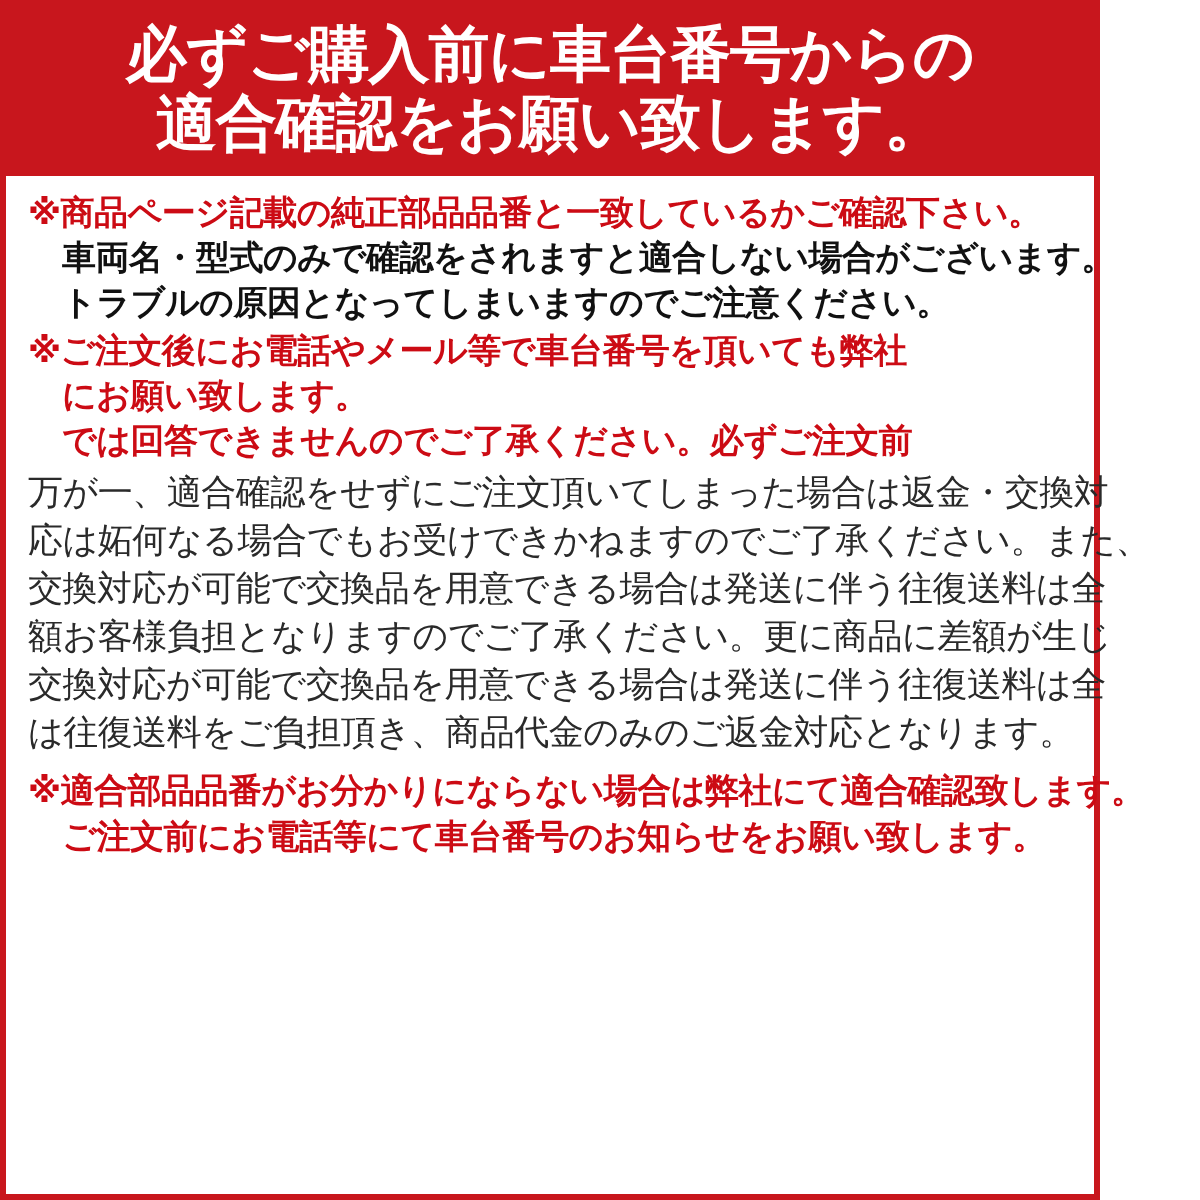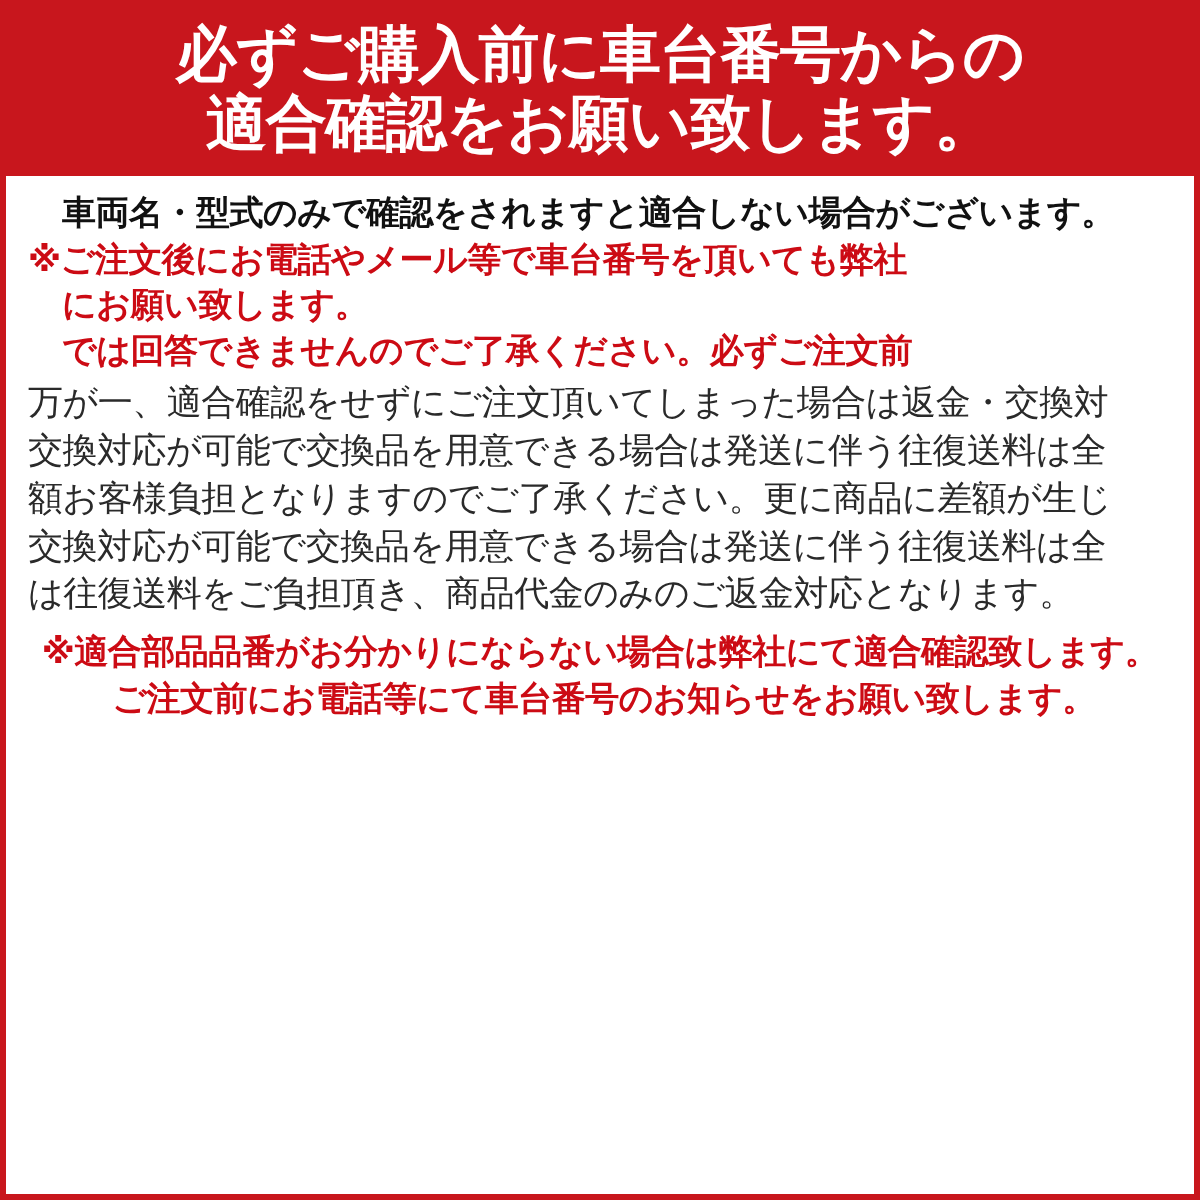--- a/index.html
+++ b/index.html
@@ -8,21 +8,21 @@
   }
   body {
     width: 1200px;
     height: 1200px;
     background: #ffffff;
     font-family: "DejaVu Sans", "Liberation Sans", sans-serif;
     overflow: hidden;
   }
   .page {
     position: relative;
-    width: 1200px;
+    width: 1100px;
     height: 1200px;
     box-sizing: border-box;
     background: #ffffff;
     border: 6px solid #c8161d;
   }
   
   .banner {
     background: #c8161d;
     color: #ffffff;
     padding: 14px 0 18px 0;
@@ -82,31 +82,34 @@
 <div class="page">
 
   <div class="banner">
     <div class="banner-line">必ずご購入前に車台番号からの</div>
     <div class="banner-line">適合確認をお願い致します。</div>
   </div>
 
   <div class="body">
 
     <div class="blk">
+      <div class="ln red">※商品ページ記載の純正部品品番と一致しているかご確認下さい。</div>
       <div class="ln black ln-indent">車両名・型式のみで確認をされますと適合しない場合がございます。</div>
+      <div class="ln black ln-indent">トラブルの原因となってしまいますのでご注意ください。</div>
     </div>
 
     <div class="blk">
       <div class="ln red">※ご注文後にお電話やメール等で車台番号を頂いても弊社</div>
       <div class="ln red ln-indent">にお願い致します。</div>
       <div class="ln red ln-indent">では回答できませんのでご了承ください。必ずご注文前</div>
     </div>
 
     <div class="para">
       <div class="ln">万が一、適合確認をせずにご注文頂いてしまった場合は返金・交換対</div>
+      <div class="ln">応は妬何なる場合でもお受けできかねますのでご了承ください。また、</div>
       <div class="ln">交換対応が可能で交換品を用意できる場合は発送に伴う往復送料は全</div>
       <div class="ln">額お客様負担となりますのでご了承ください。更に商品に差額が生じ</div>
       <div class="ln">交換対応が可能で交換品を用意できる場合は発送に伴う往復送料は全</div>
       <div class="ln">は往復送料をご負担頂き、商品代金のみのご返金対応となります。</div>
     </div>
 
     <div class="tail">
       <div class="ln red">※適合部品品番がお分かりにならない場合は弊社にて適合確認致します。</div>
       <div class="ln red two">ご注文前にお電話等にて車台番号のお知らせをお願い致します。</div>
     </div>

